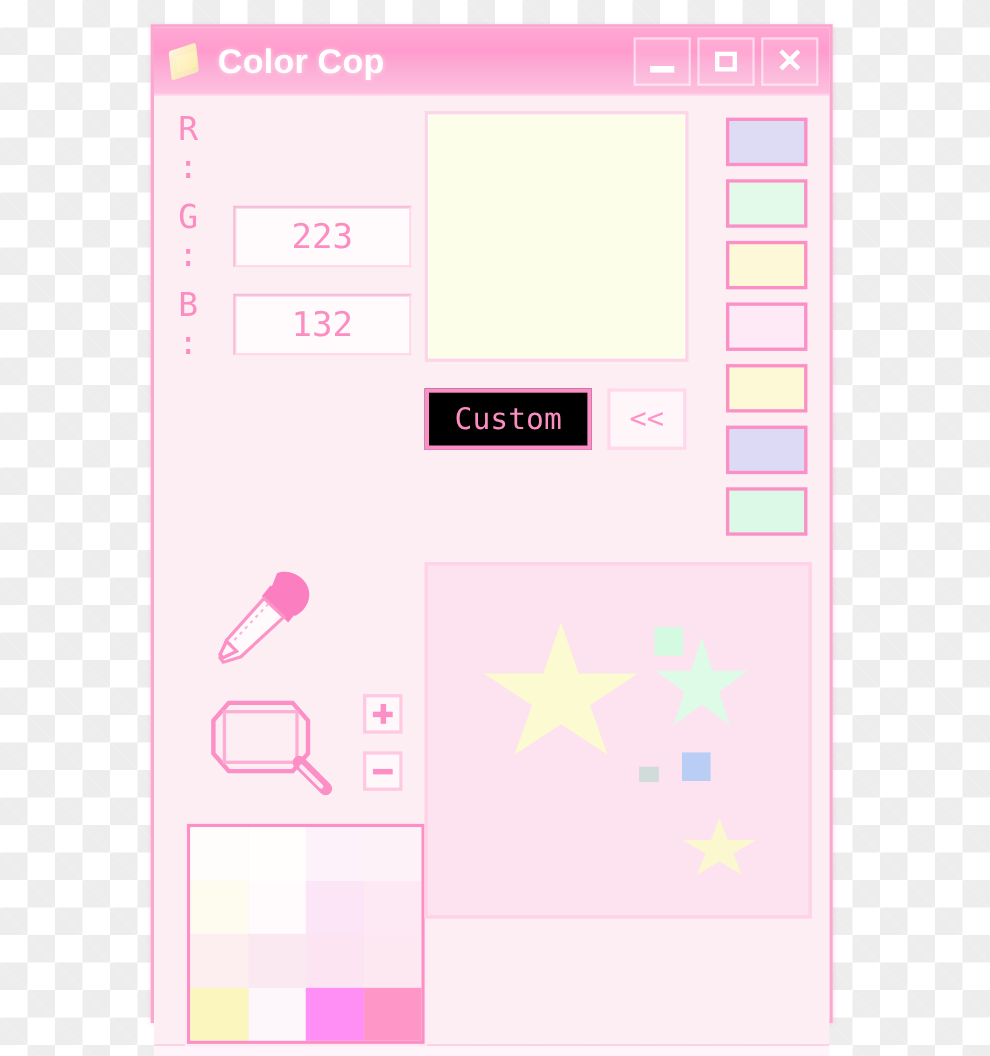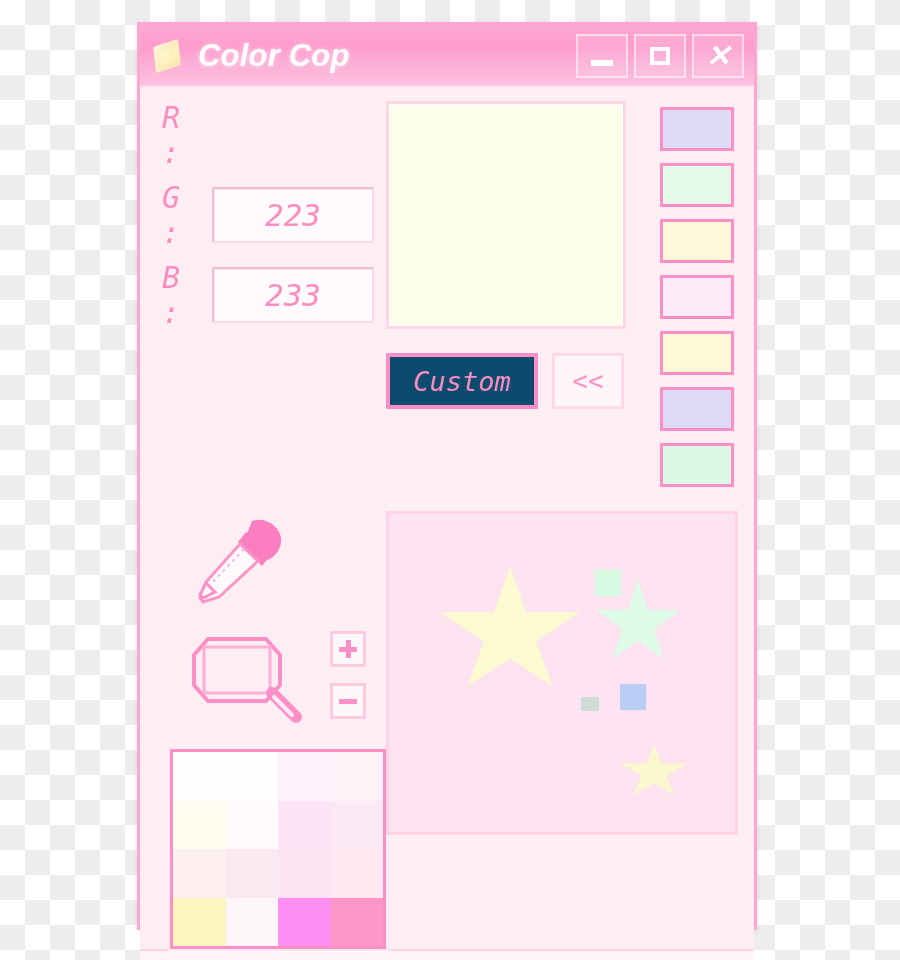--- a/index.html
+++ b/index.html
@@ -29,21 +29,20 @@
     position: absolute;
     left: 137px;
     top: 22px;
     width: 620px;
     height: 908px;
     background: #fdeef4;
     border: 3px solid #fba8d0;
     display: flex;
     flex-direction: column;
     box-shadow: 0 1px 4px rgba(230,150,190,.35);
-    font-style: italic;
   }
 
   
   #titlebar {
     height: 62px;
     flex: 0 0 62px;
     background: linear-gradient(180deg,#ffa8d4 0%, #ff9ccd 35%, #fbaed6 62%, #ffc2e0 100%);
     display: flex;
     align-items: center;
     padding: 0 6px 0 10px;
@@ -155,21 +154,21 @@
     border: 3px solid #ffd4e7;
     display: flex; align-items: center; justify-content: center;
     color: #fb93c4;
     font-size: 31px;
     font-family: "DejaVu Sans Mono", monospace;
     letter-spacing: 1px;
   }
   #custom-row { margin-top: 24px; display: flex; align-items: center; gap: 14px; }
   #custom-btn {
     width: 152px; height: 56px;
-    background: #0c4a6e;
+    background: #000000;
     border: 4px solid #fb8fc6;
     display: flex; align-items: center; justify-content: center;
     color: #fb8dc0;
     font-size: 27px;
     font-family: "DejaVu Sans Mono", monospace;
     cursor: pointer;
   }
   #collapse-btn {
     width: 72px; height: 56px;
     background: #fff6fa;
@@ -295,21 +294,21 @@
         <div id="rgb-col">
           <div class="rgb-row">
             <div class="rgb-label">R :</div>
           </div>
           <div class="rgb-row">
             <div class="rgb-label">G :</div>
             <div class="field">223</div>
           </div>
           <div class="rgb-row">
             <div class="rgb-label">B :</div>
-            <div class="field">233</div>
+            <div class="field">132</div>
           </div>
         </div>
 
         <div id="mid-col">
           <div id="preview" style="background: rgb(253, 254, 233);"></div>
           <div id="custom-row">
             <div id="custom-btn">Custom</div>
             <div id="collapse-btn">&lt;&lt;</div>
           </div>
         </div>

